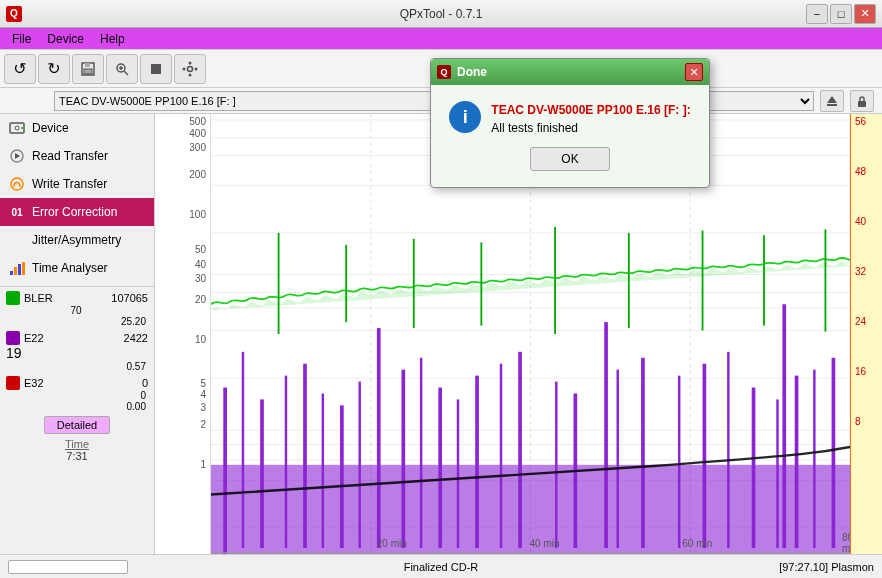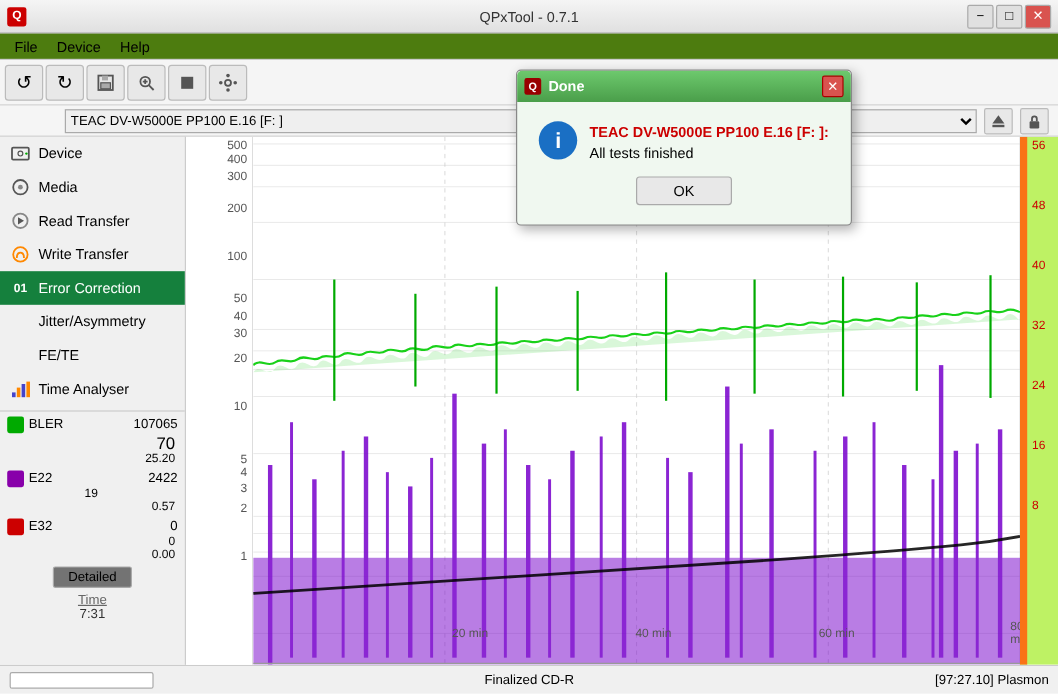--- a/index.html
+++ b/index.html
@@ -59,21 +59,21 @@
       cursor: pointer;
       display: flex;
       align-items: center;
       justify-content: center;
       font-size: 11px;
     }
     .title-btn.close { background: #d9534f; color: white; }
 
     
     .menu-bar {
-      background: #4d7c0f;
+      background: #d946ef;
       border-bottom: 1px solid #ccc;
       height: 22px;
       display: flex;
       align-items: center;
       padding: 0 4px;
     }
     .menu-item {
       padding: 2px 8px;
       cursor: pointer;
       font-size: 12px;
@@ -138,21 +138,21 @@
     }
     .sidebar-item {
       display: flex;
       align-items: center;
       padding: 5px 8px;
       cursor: pointer;
       gap: 6px;
       font-size: 12px;
     }
     .sidebar-item.active {
-      background: #15803d;
+      background: #be185d;
       color: white;
     }
     .sidebar-icon {
       width: 18px;
       height: 18px;
       display: flex;
       align-items: center;
       justify-content: center;
       font-size: 14px;
     }
@@ -184,21 +184,21 @@
     }
     .legend-value {
       font-size: 11px;
       text-align: right;
     }
 
     .detailed-btn {
       margin: 4px auto;
       display: block;
       padding: 2px 12px;
-      background: #737373;
+      background: #f0abfc;
       border: 1px solid #aaa;
       border-radius: 2px;
       cursor: pointer;
       font-size: 11px;
     }
 
     .time-label {
       font-size: 11px;
       text-align: center;
       color: #666;
@@ -342,22 +342,22 @@
     }
 
     .y-axis-left {
       width: 45px;
       background: white;
       position: relative;
       border-right: 1px solid #ddd;
     }
     .y-axis-right {
       width: 30px;
-      background: #bef264;
-      border-left: 6px solid #f97316;
+      background: #fef9c3;
+      border-left: 1px solid #f97316;
     }
     .chart-main {
       flex: 1;
       background: white;
       position: relative;
     }
 
     .axis-label {
       position: absolute;
       font-size: 10px;
@@ -455,29 +455,20 @@
             <rect x="1" y="3" width="14" height="10" rx="1" fill="none" stroke="#555" stroke-width="1.5"></rect>
             <circle cx="8" cy="8" r="2" fill="none" stroke="#555" stroke-width="1"></circle>
             <circle cx="13" cy="8" r="1" fill="#0a0"></circle>
           </svg>
       </span>
       <span>Device</span>
     </div>
     <div class="sidebar-item">
       <span class="sidebar-icon">
         <svg width="16" height="16" viewBox="0 0 16 16">
-            <circle cx="8" cy="8" r="6" fill="none" stroke="#555" stroke-width="1.5"></circle>
-            <circle cx="8" cy="8" r="2" fill="#888"></circle>
-          </svg>
-      </span>
-      <span>Media</span>
-    </div>
-    <div class="sidebar-item">
-      <span class="sidebar-icon">
-        <svg width="16" height="16" viewBox="0 0 16 16">
             <circle cx="8" cy="8" r="6" fill="none" stroke="#888" stroke-width="1.5"></circle>
             <path d="M6 5 L11 8 L6 11 Z" fill="#555"></path>
           </svg>
       </span>
       <span>Read Transfer</span>
     </div>
     <div class="sidebar-item">
       <span class="sidebar-icon">
         <svg width="16" height="16" viewBox="0 0 16 16">
             <circle cx="8" cy="8" r="6" fill="none" stroke="#f80" stroke-width="1.5"></circle>
@@ -486,51 +477,47 @@
       </span>
       <span>Write Transfer</span>
     </div>
     <div class="sidebar-item active">
       <span class="sidebar-icon" style="font-size:10px;font-weight:bold;">01</span>
       <span>Error Correction</span>
     </div>
     <div class="sidebar-item">
       <span class="sidebar-icon"></span>
       <span>Jitter/Asymmetry</span>
-    </div>
-    <div class="sidebar-item">
-      <span class="sidebar-icon"></span>
-      <span>FE/TE</span>
     </div>
     <div class="sidebar-item">
       <span class="sidebar-icon">
         <svg width="16" height="16" viewBox="0 0 16 16">
           <rect x="1" y="11" width="3" height="4" fill="#44c"></rect>
             <rect x="5" y="7" width="3" height="8" fill="#f80"></rect>
             <rect x="9" y="4" width="3" height="11" fill="#44c"></rect>
             <rect x="13" y="2" width="3" height="13" fill="#f80"></rect>
         </svg>
       </span>
       <span>Time Analyser</span>
     </div>
 
     <div style="margin-top: 4px; padding: 4px 6px; border-top: 1px solid #ccc;">
       <div class="legend-item">
         <div class="legend-color" style="background:#00aa00;"></div>
         <span class="legend-label">BLER</span>
         <span class="legend-value">107065</span>
       </div>
-      <div style="text-align:right;font-size:14px;padding-right:2px;">70</div>
+      <div style="text-align:center;font-size:10px;padding-right:2px;">70</div>
       <div style="text-align:right;font-size:10px;padding-right:2px;">25.20</div>
       <div class="legend-item" style="margin-top:4px;">
         <div class="legend-color" style="background:#8800aa;"></div>
         <span class="legend-label">E22</span>
         <span class="legend-value">2422</span>
       </div>
-      <div style="text-align:center;font-size:10px;padding-right:2px;">19</div>
+      <div style="text-align:left;font-size:14px;padding-right:2px;">19</div>
       <div style="text-align:right;font-size:10px;padding-right:2px;">0.57</div>
       <div class="legend-item" style="margin-top:4px;">
         <div class="legend-color" style="background:#cc0000;"></div>
         <span class="legend-label">E32</span>
         <span class="legend-value">0</span>
       </div>
       <div style="text-align:right;font-size:10px;padding-right:2px;">0</div>
       <div style="text-align:right;font-size:10px;padding-right:2px;">0.00</div>
 
       <button class="detailed-btn">Detailed</button>
@@ -658,21 +645,21 @@
             <line x1="400" y1="98" x2="400" y2="182" stroke="#00aa00" stroke-width="1.5"></line>
             <line x1="450" y1="102" x2="450" y2="178" stroke="#00aa00" stroke-width="1.5"></line>
             <line x1="500" y1="97" x2="500" y2="183" stroke="#00aa00" stroke-width="1.5"></line>
           </g>
 
           <path d="M0,320 C60,316 120,312 180,308 C240,304 300,300 360,296 C400,293 440,290 480,286 C500,284 510,282 520,280" fill="none" stroke="#000000" stroke-width="2" opacity="0.85"></path>
 
           <line x1="0" y1="369" x2="520" y2="369" stroke="#999" stroke-width="1"></line>
         </svg>
 
-        <div style="position:absolute;bottom:15px;left:0;right:0;height:22px;display:flex;align-items:center;margin-left:28px;">
+        <div style="position:absolute;bottom:0;left:0;right:0;height:22px;display:flex;align-items:center;margin-left:28px;">
           <span style="position:absolute;left:25%;font-size:10px;color:#555;transform:translateX(-50%);">20 min</span>
           <span style="position:absolute;left:50%;font-size:10px;color:#555;transform:translateX(-50%);">40 min</span>
           <span style="position:absolute;left:75%;font-size:10px;color:#555;transform:translateX(-50%);">60 min</span>
           <span style="position:absolute;left:100%;font-size:10px;color:#555;transform:translateX(-50%);">80 min</span>
         </div>
       </div>
 
       <div class="y-axis-right" style="position:relative;width:32px;">
         <span class="axis-label-right" style="top:2px;color:#c00;">56</span>
         <span class="axis-label-right" style="top:52px;color:#c00;">48</span>

